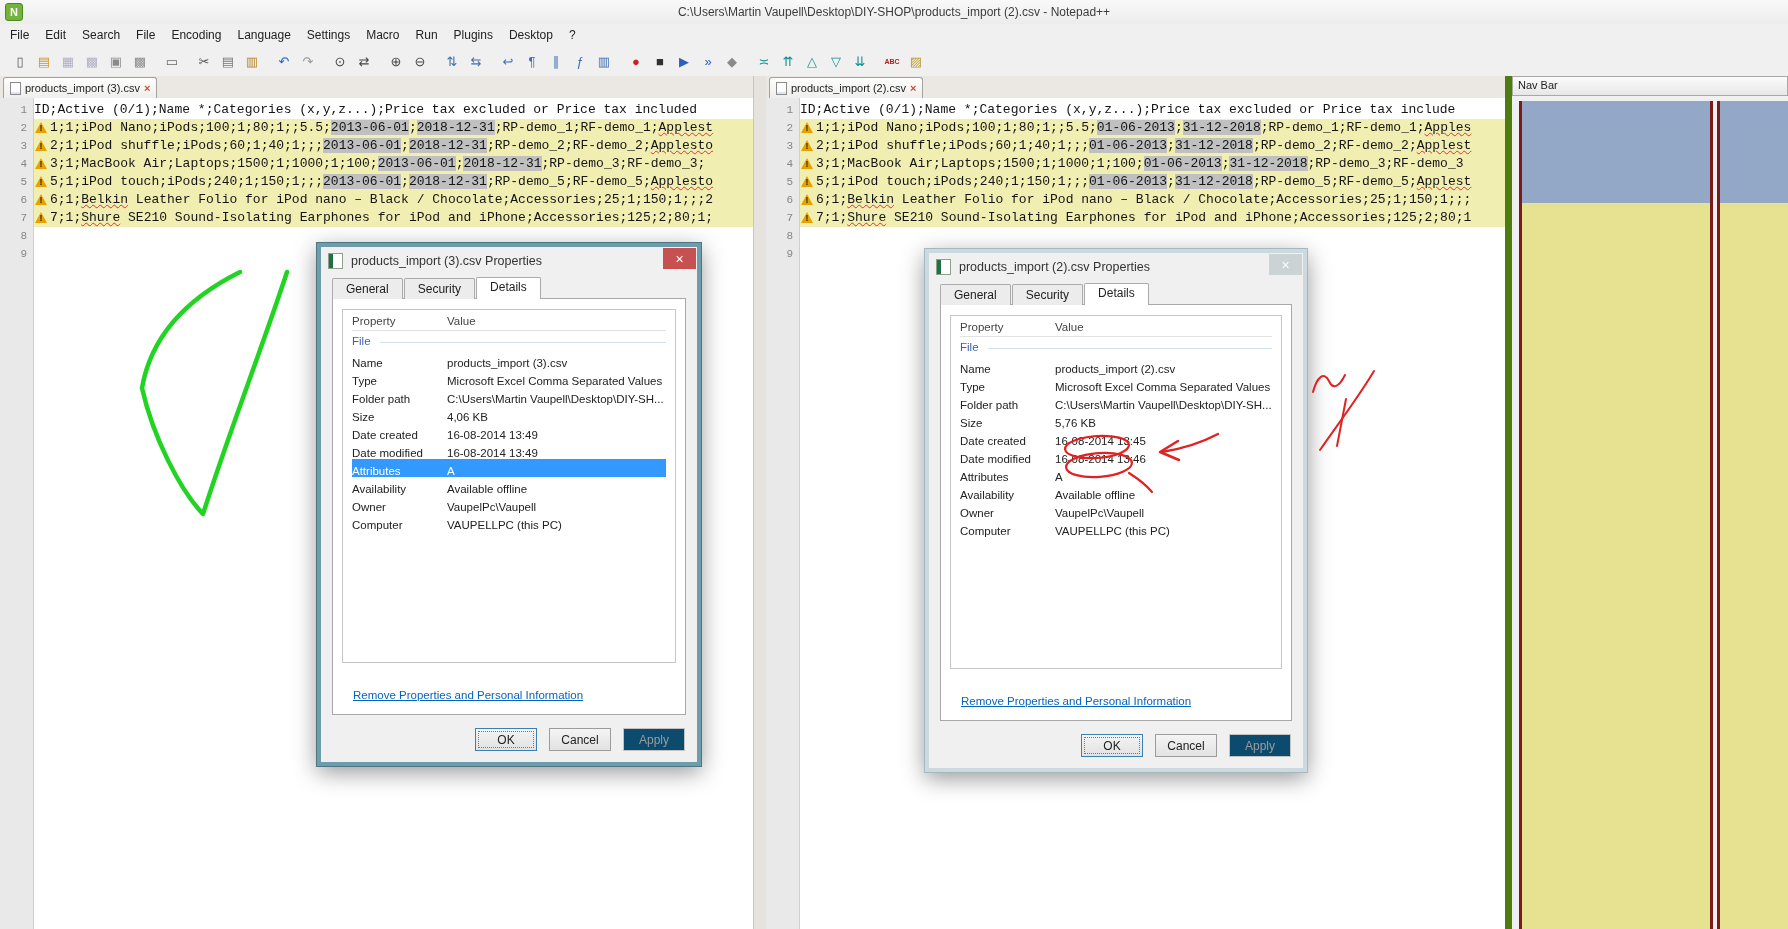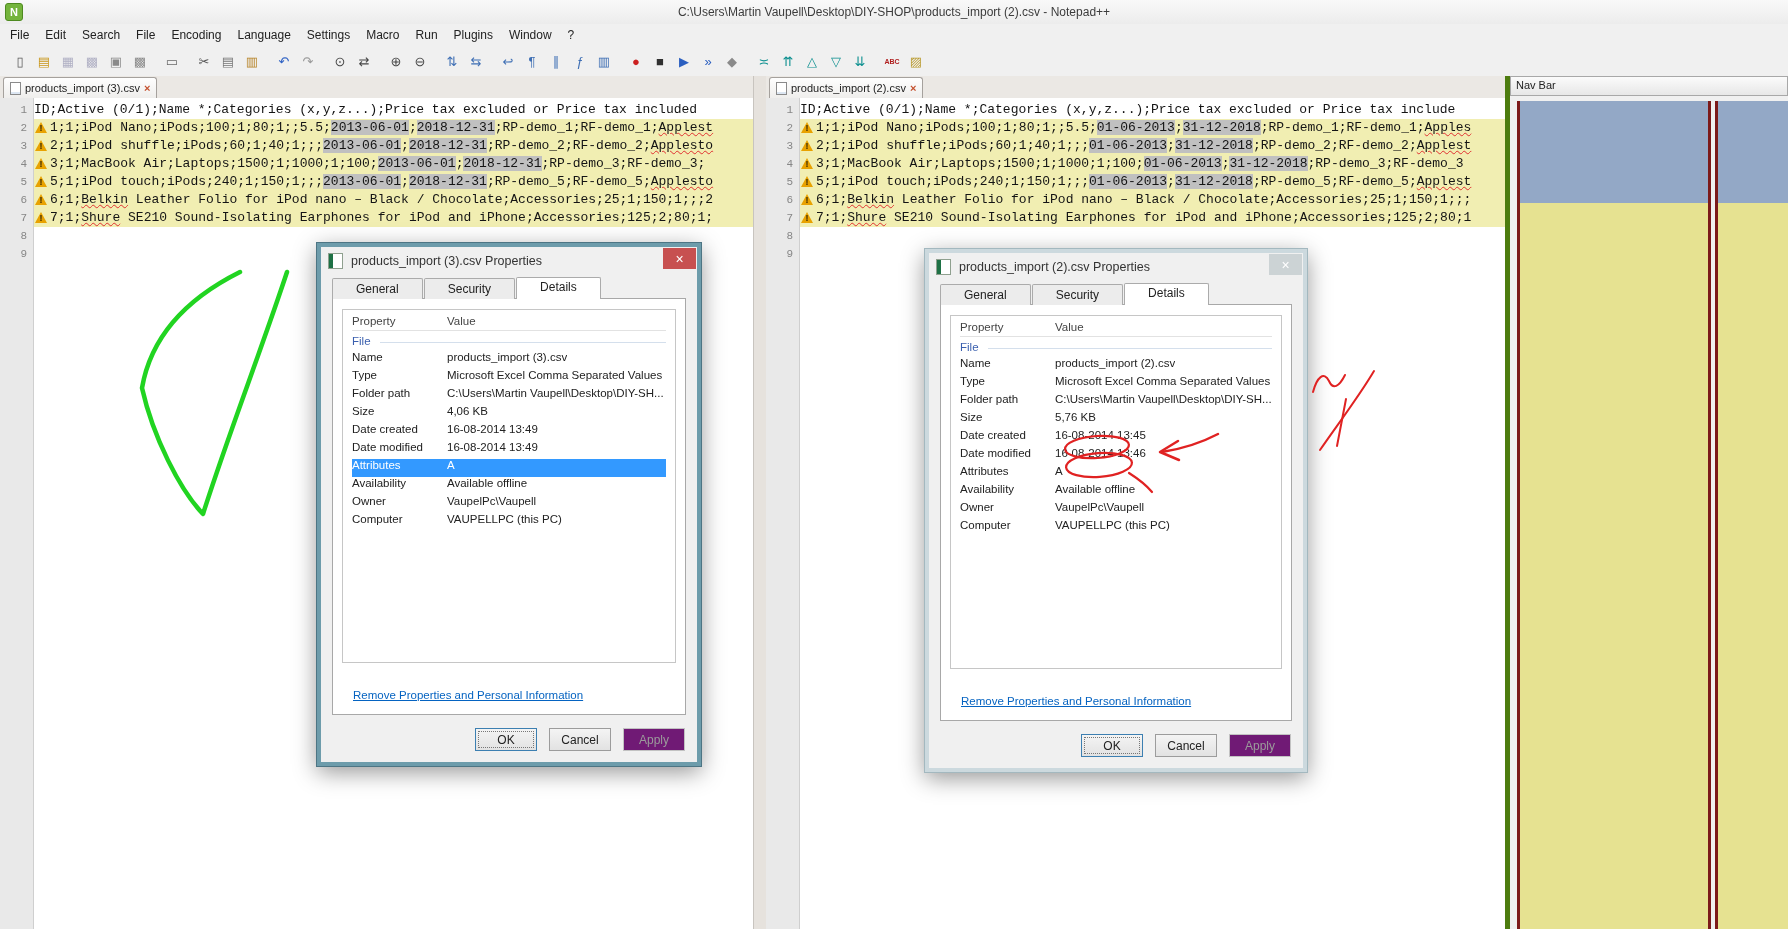--- a/index.html
+++ b/index.html
@@ -54,21 +54,21 @@
     text-decoration-color:#e03030;text-decoration-thickness:1px}
   .warn{position:relative;display:inline-block;width:16px;height:18px;vertical-align:top}
   .warn::before{content:"";position:absolute;left:1px;top:3px;
     border-left:6px solid transparent;border-right:6px solid transparent;
     border-bottom:11px solid var(--warn,#e8a200)}
   .warn::after{content:"!";position:absolute;left:0;top:4px;width:14px;text-align:center;
     font:bold 9px "Liberation Sans",sans-serif;color:#3a2a00}
 
   
   .nav-panel{position:absolute;left:1505px;right:0;top:0;bottom:0;background:#f0f0f0;
-    border-left:5px solid #4d7c0f}
+    border-left:7px solid #4d7c0f}
   .nav-header{height:20px;box-sizing:border-box;border:1px solid #a8a8a8;
     background:linear-gradient(#fbfbfb,#e7e7e7);font-size:11px;color:#222;padding:2px 5px}
   .nav-body{position:absolute;top:20px;left:0;right:0;bottom:0;background:#f0f0f0}
   .nav-col{position:absolute;top:5px;bottom:0;box-sizing:border-box;
     border-left:3px solid var(--nav-border,#7c1a1a);display:flex;flex-direction:column}
   .nav-col1{left:7px;width:194px;border-right:3px solid var(--nav-border,#7c1a1a)}
   .nav-col2{left:205px;right:0}
   .nb-moved{height:102px;background:var(--nav-blue,#93a8c6)}
   .nb-changed{flex:1;background:var(--nav-yellow,#e6e291)}
 
@@ -82,44 +82,44 @@
   .dlg-title{height:27px;position:relative;display:flex;align-items:center;padding-left:7px}
   .dlg-icon{width:13px;height:14px;background:linear-gradient(90deg,#1e7145 4px,#fff 4px);
     border:1px solid #8fa08f;z-index:2}
   .dlg-title-text{position:absolute;left:30px;right:44px;text-align:left;
     font-size:12.5px;color:#333;white-space:nowrap;overflow:hidden}
   .dlg-close{position:absolute;right:1px;top:1px;width:33px;height:21px;display:flex;
     align-items:center;justify-content:center;font-size:14px;color:#fff}
   .dlg-close.active{background:#c75050}
   .dlg-close.inactive{background:#ccd3d5}
   .dlg-tabs{position:absolute;top:31px;left:11px;display:flex;z-index:3}
-  .dtab{height:21px;box-sizing:border-box;padding:3px 23px 0;font-size:12px;color:#222;
+  .dtab{height:21px;box-sizing:border-box;padding:3px 13px 0;font-size:12px;color:#222;
     background:#ececec;border:1px solid #ababab;border-bottom:none;
     border-radius:2px 2px 0 0;margin-right:1px}
   .dtab.active{background:#fff;padding-top:2px;height:22px;position:relative;top:-1px}
   .dlg-page{position:absolute;top:51px;left:11px;right:11px;bottom:47px;background:#fff;
     border:1px solid #a8a8a8}
   .plist{position:absolute;top:10px;left:9px;right:9px;height:354px;border:1px solid #c6c6c6;
     padding:5px 9px;box-sizing:border-box;font-size:11.5px;color:#222;overflow:hidden}
   .phead{display:flex;color:#444;border-bottom:1px solid #e2e2e2;padding-bottom:3px;margin-bottom:3px}
   .plabel{width:95px;flex-shrink:0}
   .pvalue{white-space:nowrap;overflow:hidden}
   .pgroup{color:#3a5fae;margin:4px 0 4px;position:relative}
   .pgroup::after{content:"";position:absolute;left:28px;right:0;top:55%;
     border-top:1px solid #d4dfec}
-  .prow{display:flex;height:18px;align-items:flex-start}
+  .prow{display:flex;height:18px;align-items:flex-end}
   .prow.sel{background:var(--sel,#3399ff);color:#fff}
   .dlg-link{position:absolute;left:20px;bottom:13px;font-size:11.5px;
     color:var(--link,#0563c1);text-decoration:underline;cursor:pointer}
   .dlg-btns{position:absolute;right:12px;bottom:11px;display:flex;gap:12px}
   .btn{min-width:62px;height:23px;box-sizing:border-box;font-size:12px;color:#222;
     background:linear-gradient(#f4f4f4,#e2e2e2);border:1px solid #9c9c9c;
     display:flex;align-items:center;justify-content:center;padding:0 8px}
   .btn.default{border-color:#3c7fb1;outline:1px dotted #777;outline-offset:-4px}
-  .btn.disabled{color:#9b9b9b;border-color:#c2c2c2;background:#701a75}
+  .btn.disabled{color:#9b9b9b;border-color:#c2c2c2;background:#0c4a6e}
 
   
   .annotations{position:absolute;left:0;top:0;z-index:50;pointer-events:none}
 </style>
 </head>
 <body>
 
 <div class="titlebar">
   <div class="app-icon">N</div>
   <div class="title-text">C:\Users\Martin Vaupell\Desktop\DIY-SHOP\products_import (2).csv - Notepad++</div>
@@ -128,21 +128,21 @@
     <div class="menu-item">File</div>
     <div class="menu-item">Edit</div>
     <div class="menu-item">Search</div>
     <div class="menu-item">File</div>
     <div class="menu-item">Encoding</div>
     <div class="menu-item">Language</div>
     <div class="menu-item">Settings</div>
     <div class="menu-item">Macro</div>
     <div class="menu-item">Run</div>
     <div class="menu-item">Plugins</div>
-    <div class="menu-item">Window</div>
+    <div class="menu-item">Desktop</div>
     <div class="menu-item">?</div>
   </div>
 <div class="toolbar">
     <div class="tb" style="color: rgb(90, 90, 90);">▯</div>
     <div class="tb" style="color: rgb(201, 151, 28);">▤</div>
     <div class="tb" style="color: rgb(176, 176, 196);">▦</div>
     <div class="tb" style="color: rgb(176, 176, 196);">▩</div>
     <div class="tb" style="color: rgb(138, 138, 138);">▣</div>
     <div class="tb" style="color: rgb(138, 138, 138);">▩</div>
     <div class="tb gap" style="color: rgb(106, 106, 106);">▭</div>

